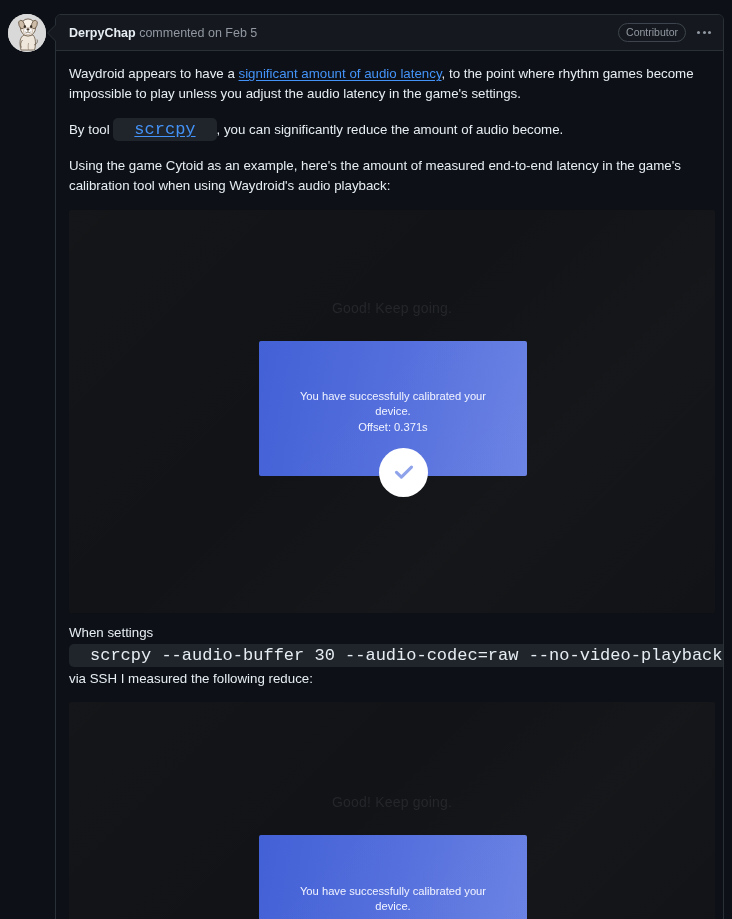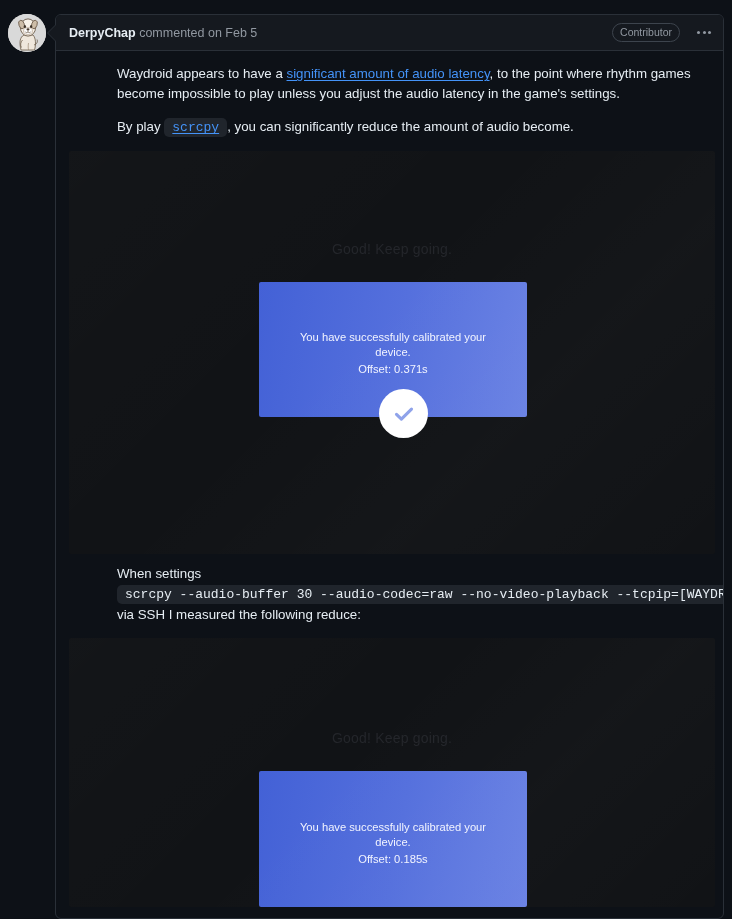--- a/index.html
+++ b/index.html
@@ -89,21 +89,21 @@
     white-space: nowrap;
   }
   .hdr-author {
     color: #e6edf3;
     font-weight: bold;
   }
   .hdr-right {
     margin-left: auto;
     display: flex;
     align-items: center;
-    gap: 15px;
+    gap: 9px;
   }
   .badge {
     font-size: 10.5px;
     color: #9198a1;
     border: 1px solid #3d444d;
     border-radius: 20px;
     padding: 1px 7px 2px 7px;
     line-height: 1.35;
     white-space: nowrap;
   }
@@ -123,34 +123,33 @@
 
   
   .comment-body {
     padding: 12px 13px 0 13px;
   }
   p.para {
     font-size: 13.3px;
     line-height: 1.52;
     color: #e6edf3;
     margin-bottom: 13px;
-    margin-left: 48px;
   }
   p.para:first-child { margin-top: 1px; }
   a.link {
     color: #4493f8;
     text-decoration: underline;
     text-underline-offset: 2px;
   }
   code.inline {
     font-family: "Liberation Mono", "DejaVu Sans Mono", monospace;
-    font-size: 13px;
+    font-size: 17px;
     background: #20252c;
     border-radius: 5px;
-    padding: 2px 8px;
+    padding: 2px 21px;
     color: #e6edf3;
     white-space: nowrap;
   }
   code.inline.linked {
     color: #4493f8;
     text-decoration: underline;
     text-underline-offset: 2px;
   }
   .cmdline {
     margin-bottom: 13px;
@@ -285,23 +284,24 @@
       </div>
     </div>
 
     <div class="comment-body">
 
       <p class="para">
         <span>Waydroid appears to have a </span><a class="link">significant amount of audio latency</a><span>, to the point where rhythm games become impossible to play unless you adjust the audio latency in the game's settings.</span>
       </p>
 
       <p class="para">
-        <span>By play </span><code class="inline linked">scrcpy</code><span>, you can significantly reduce the amount of audio become.</span>
+        <span>By tool </span><code class="inline linked">scrcpy</code><span>, you can significantly reduce the amount of audio become.</span>
       </p>
 
+      <p class="para">Using the game Cytoid as an example, here's the amount of measured end-to-end latency in the game's calibration tool when using Waydroid's audio playback:</p>
 
       <div class="shot one">
         <div class="keepgoing">Good! Keep going.</div>
         <div class="dialog">
           <div class="dialog-text">
             <div>You have successfully calibrated your</div>
             <div>device.</div>
             <div class="offset">Offset: 0.371s</div>
           </div>
         </div>

